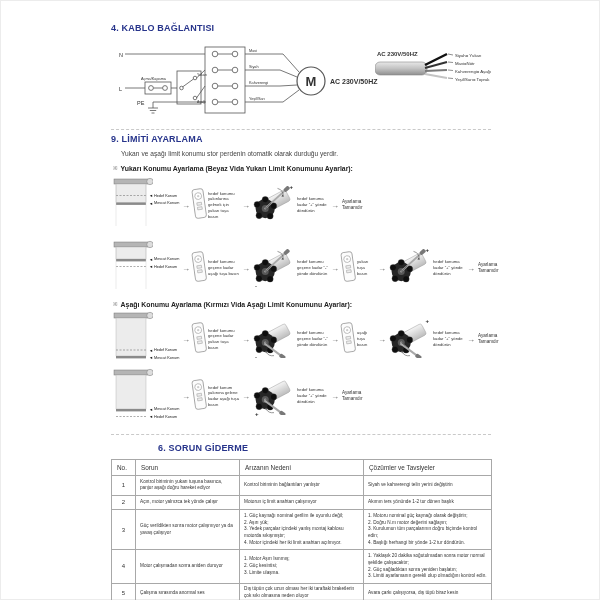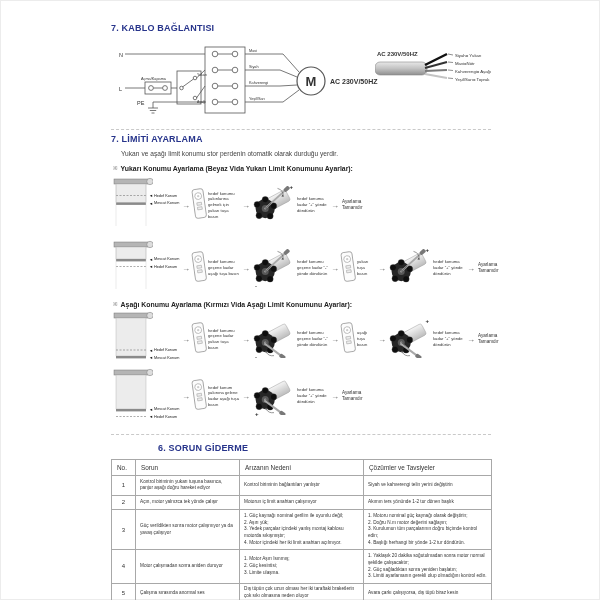--- a/index.html
+++ b/index.html
@@ -28,21 +28,21 @@
   table.ts th,table.ts td{border:1px solid #a8a8a8;font-weight:normal;vertical-align:middle;text-align:left;white-space:pre-line;}
   table.ts th{font-size:6.4px;padding:4px 5px;color:#333;}
   table.ts td{font-size:4.7px;padding:2.5px 4px;line-height:1.45;color:#333;}
   table.ts td.no{text-align:center;font-size:6px;}
 </style>
 </head>
 <body>
 
 <div class="page">
 
-  <div class="sec-title" style="left:110px;top:22px;">7. KABLO BAĞLANTISI</div>
+  <div class="sec-title" style="left:110px;top:22px;">4. KABLO BAĞLANTISI</div>
 
   <svg style="position:absolute;left:114px;top:40px;" width="265" height="85" viewBox="0 0 265 85">
     <g stroke="#555" stroke-width="0.8" fill="none">
 
       <line x1="10" y1="13" x2="90" y2="13"></line>
 
       <line x1="10" y1="47" x2="30" y2="47"></line>
       <rect x="30" y="41" width="26" height="12"></rect>
       <circle cx="36" cy="47" r="2.4" fill="#fff"></circle>
       <circle cx="50" cy="47" r="2.4" fill="#fff"></circle>
@@ -122,21 +122,21 @@
     <line x1="73" y1="33" x2="78" y2="33.5" stroke="#444" stroke-width="0.6"></line>
     <text x="2" y="11" font-size="6" font-weight="bold" fill="#111">AC 230V/50HZ</text>
     <text x="80" y="11.5" font-size="4.3">Siyah= Yukarı</text>
     <text x="80" y="19.5" font-size="4.3">Mavi=Nötr</text>
     <text x="80" y="27.5" font-size="4.3">Kahverengi= Aşağı</text>
     <text x="80" y="35.5" font-size="4.3">Yeşil/Sarı= Toprak</text>
   </svg>
 
   <div class="dashed-sep" style="top:128px;"></div>
 
-  <div class="sec-title" style="left:110px;top:133px;">7. LİMİTİ AYARLAMA</div>
+  <div class="sec-title" style="left:110px;top:133px;">9. LİMİTİ AYARLAMA</div>
   <div class="intro" style="left:120px;top:149px;">Yukarı ve aşağı limit konumu stor perdenin otomatik olarak durduğu yerdir.</div>
 
   <div class="subhead" style="left:112px;top:163px;">
     <span class="marker">※</span>
     <span>Yukarı Konumu Ayarlama (Beyaz Vida Yukarı Limit Konumunu Ayarlar):</span>
   </div>
 
   <svg width="0" height="0" style="position:absolute;">
     <defs>
       <linearGradient id="mg" x1="0" y1="0" x2="0" y2="1">

